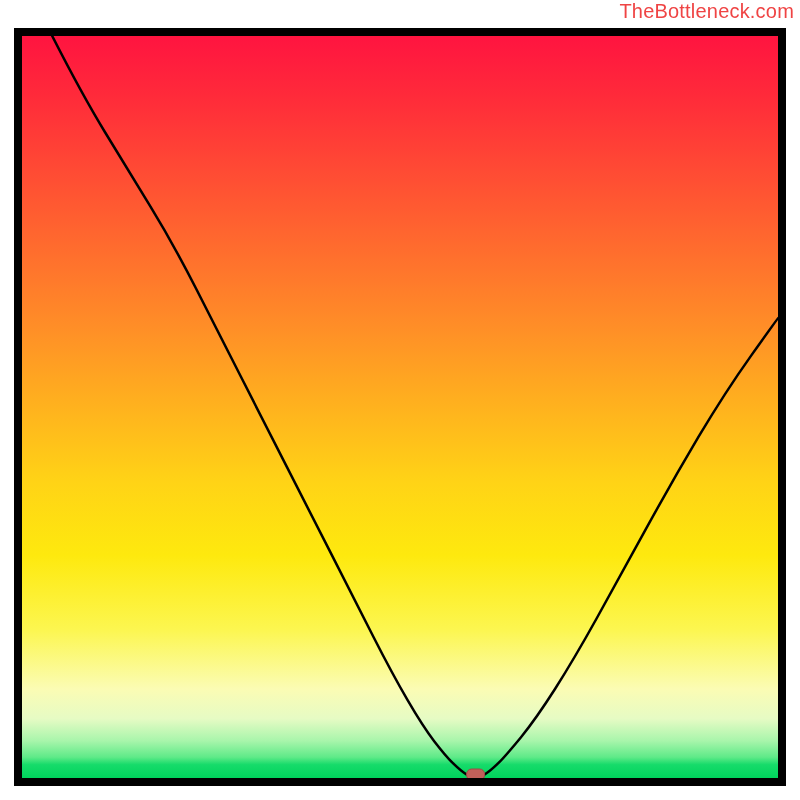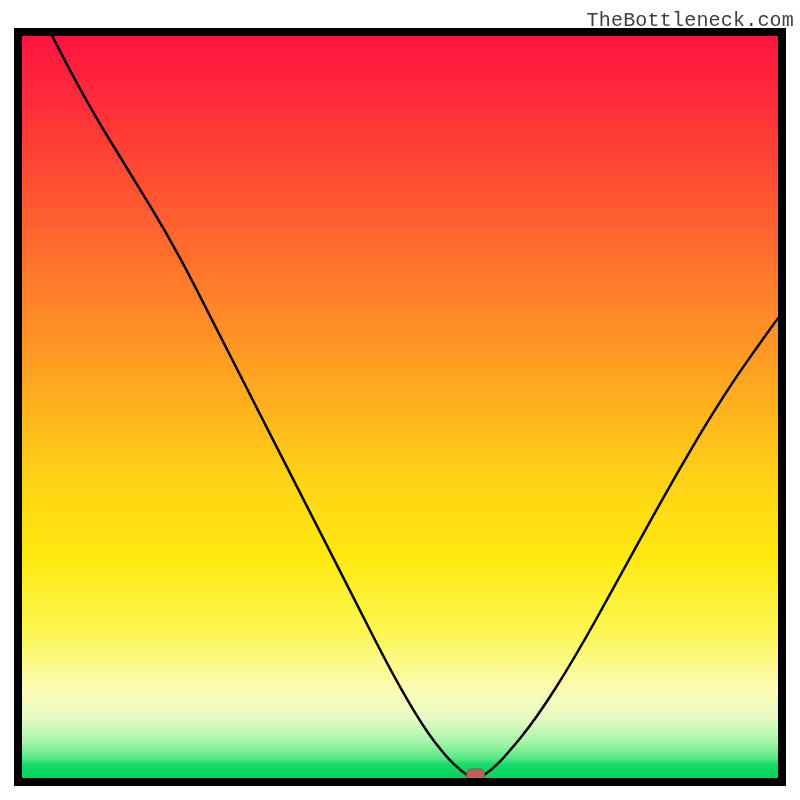--- a/index.html
+++ b/index.html
@@ -10,26 +10,26 @@
     background: #ffffff;
     overflow: hidden;
   }
   .container {
     position: relative;
     width: 800px;
     height: 800px;
   }
   .watermark {
     position: absolute;
-    top: 9px;
+    top: 0;
     right: 6px;
-    font-family: Liberation Mono, monospace;
+    font-family: Liberation Sans, sans-serif;
     font-size: 20px;
     font-weight: 500;
-    color: #404040;
+    color: #ef4444;
     letter-spacing: 0.2px;
     z-index: 10;
   }
   .frame {
     position: absolute;
     left: 14px;
     top: 28px;
     width: 772px;
     height: 758px;
     background: #000;

